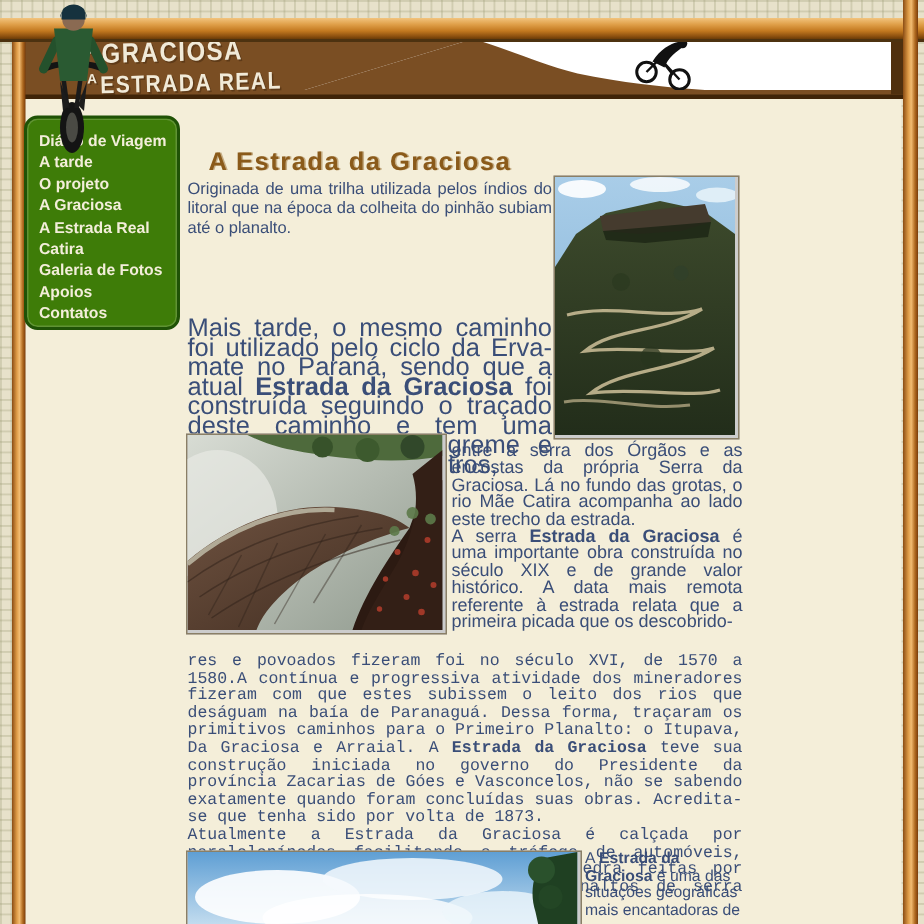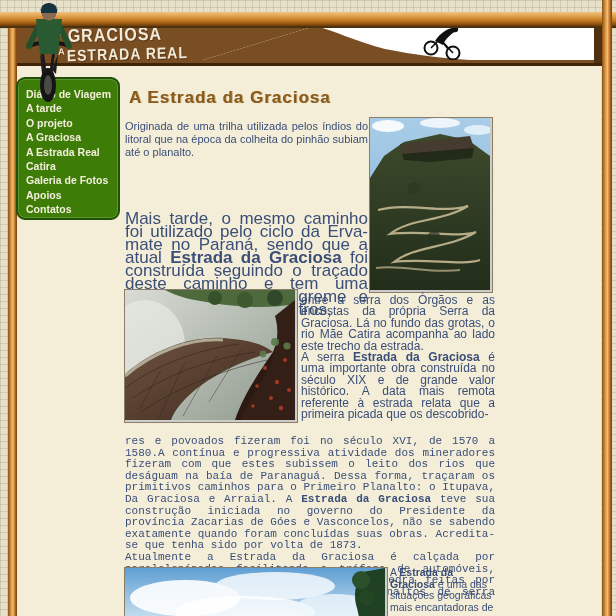--- a/index.html
+++ b/index.html
@@ -37,21 +37,21 @@
   
   #sidebar{left:16px;top:77px;width:100px;height:139px;background:#3e7c08;
     border:2px solid #1f5206;border-radius:9px;z-index:8;
     box-shadow:inset 0 0 0 1px rgba(255,255,255,.18);}
   #sidebar nav{padding:8px 0 0 8px;}
   #sidebar a{display:block;color:#f3eeda;font-size:10.5px;font-weight:bold;
     line-height:14.4px;text-decoration:none;white-space:nowrap;}
   
   #biker{left:18px;top:0;z-index:9;}
   
-  #page-title{left:123px;top:82px;margin:6px;font-size:17px;font-weight:bold;color:#8a5a1a;
+  #page-title{left:123px;top:82px;margin:16px;font-size:17px;font-weight:bold;color:#8a5a1a;
     letter-spacing:1px;text-shadow:1px 0 rgba(138,90,26,.45);z-index:8;}
   .copy{color:#3a4e78;text-align:justify;z-index:8;}
   #block1{left:125px;top:120px;width:243px;font-size:11px;line-height:13px;}
   #block2{left:125px;top:212px;width:243px;font-size:17px;line-height:13px;}
   #block3{left:301px;top:295px;width:194px;font-size:12px;line-height:11.4px;}
   #block4{left:125px;top:436px;width:370px;font-size:11px;line-height:11.6px;font-family:Liberation Mono, monospace;}
   #block6{left:390px;top:567px;width:106px;font-size:10.5px;line-height:11.6px;text-align:left;}
   .copy p{margin:0;}
   .b{font-weight:bold;}
   .hl{color:#b03a2a;}

